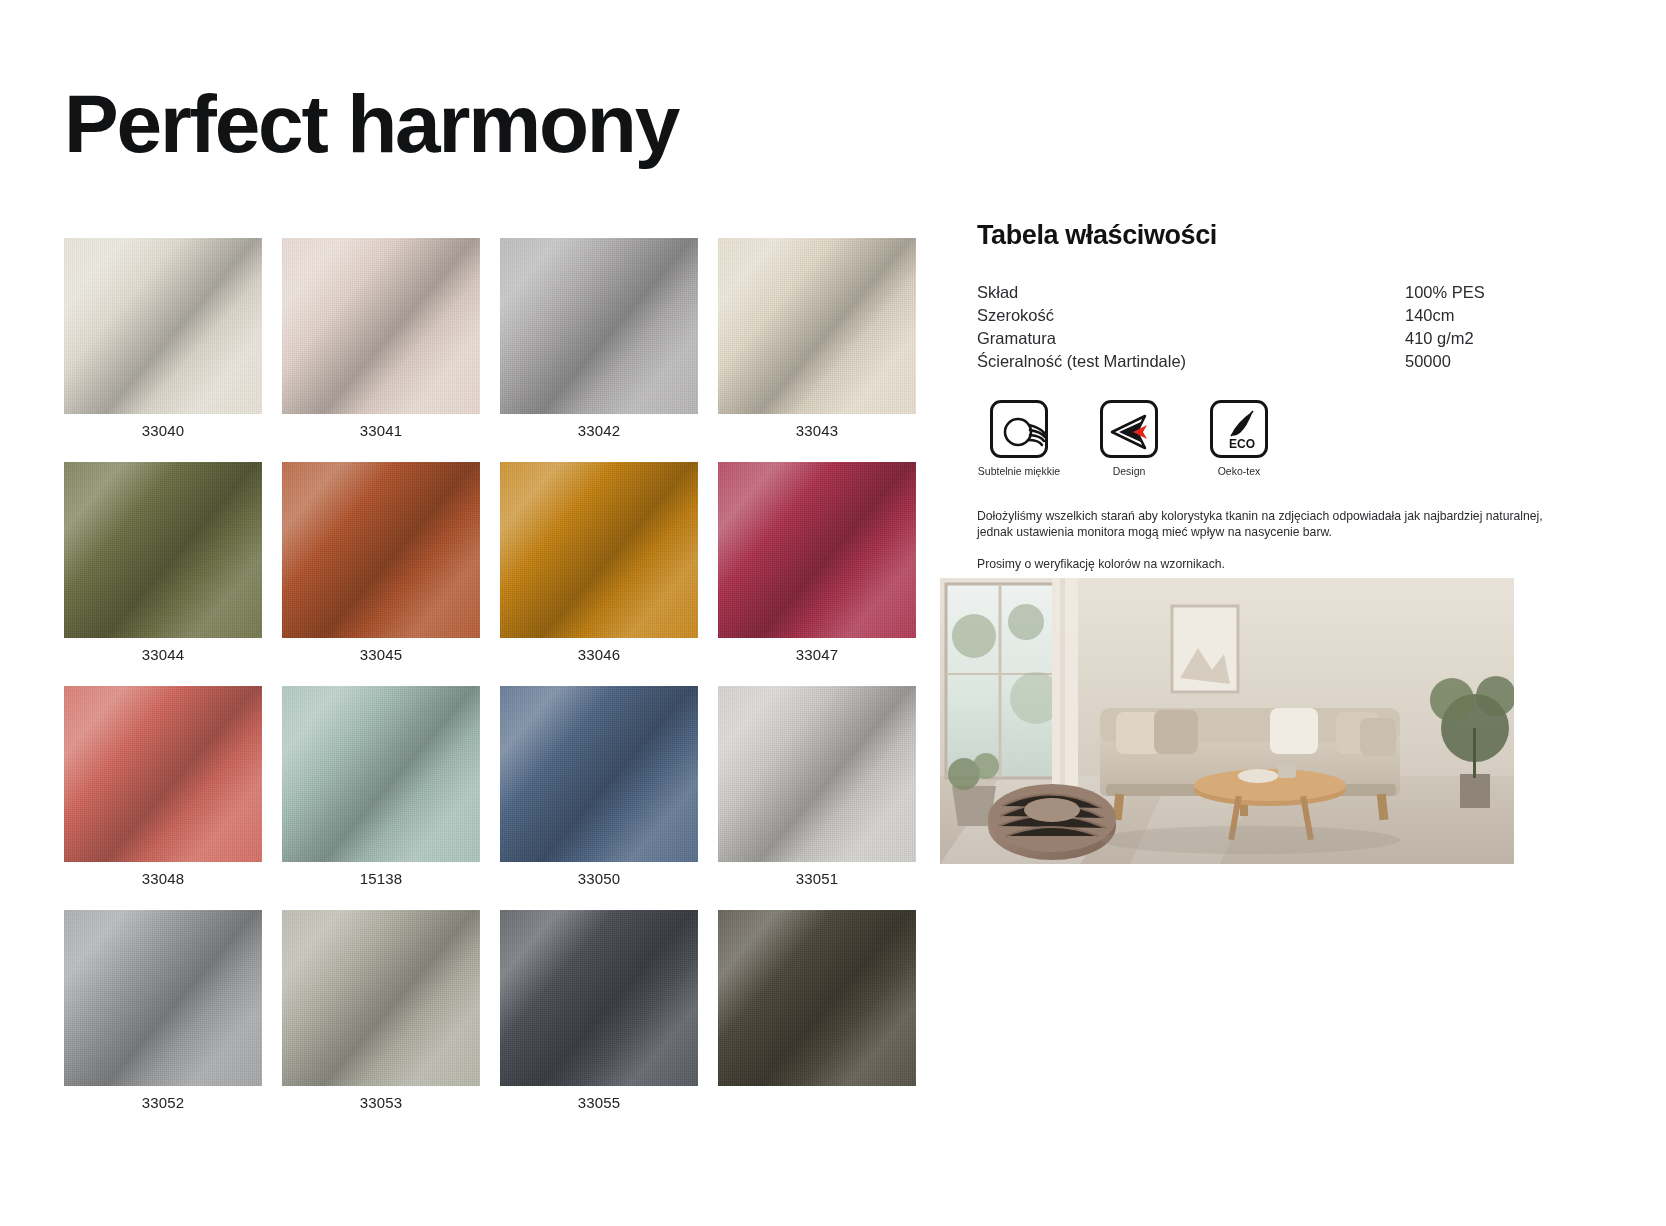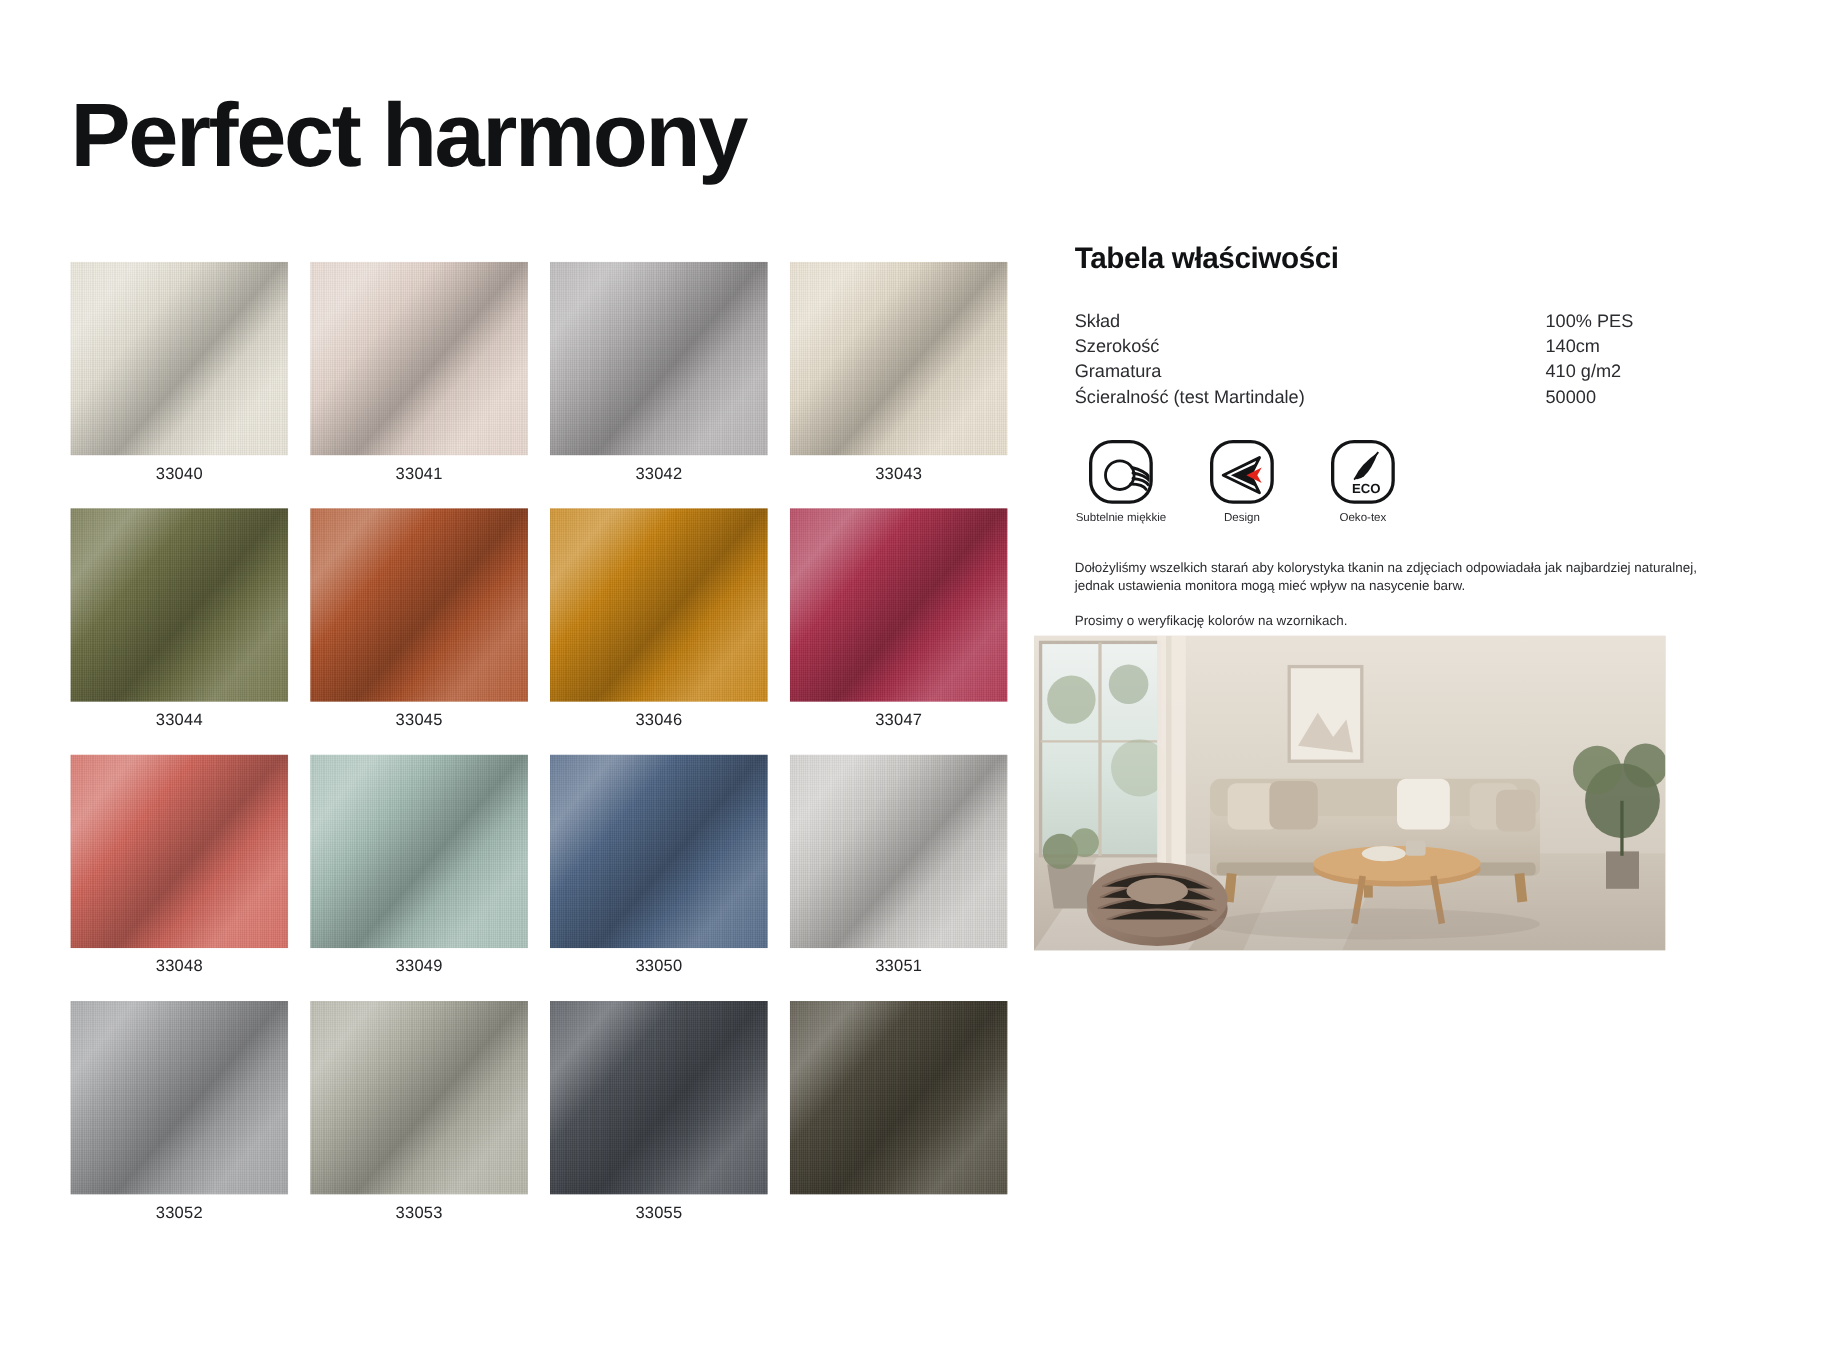--- a/index.html
+++ b/index.html
@@ -111,21 +111,21 @@
   
   #badges {
     display: flex;
     margin-top: 27px;
     gap: 26px;
   }
   .badge { width: 84px; text-align: center; }
   .badge-box {
     width: 58px; height: 58px;
     border: 3px solid #131416;
-    border-radius: 21px;
+    border-radius: 11px;
     margin: 0 auto;
     position: relative;
     background: #ffffff;
     overflow: hidden;
   }
   .badge-box.reach-box { border-radius: 11px; }
   .badge-caption {
     margin-top: 7px;
     font-size: 10.5px;
     line-height: 12.5px;
@@ -231,21 +231,21 @@
       <div class="swatch">
         <div class="swatch-img">
           <div class="swatch-weave" style="background: rgb(212, 103, 92);"></div>
         </div>
         <div class="swatch-label">33048</div>
       </div>
       <div class="swatch">
         <div class="swatch-img">
           <div class="swatch-weave" style="background: rgb(167, 193, 184);"></div>
         </div>
-        <div class="swatch-label">33049</div>
+        <div class="swatch-label">15138</div>
       </div>
       <div class="swatch">
         <div class="swatch-img">
           <div class="swatch-weave" style="background: rgb(77, 101, 133);"></div>
         </div>
         <div class="swatch-label">33050</div>
       </div>
       <div class="swatch">
         <div class="swatch-img">
           <div class="swatch-weave" style="background: rgb(207, 205, 202);"></div>

